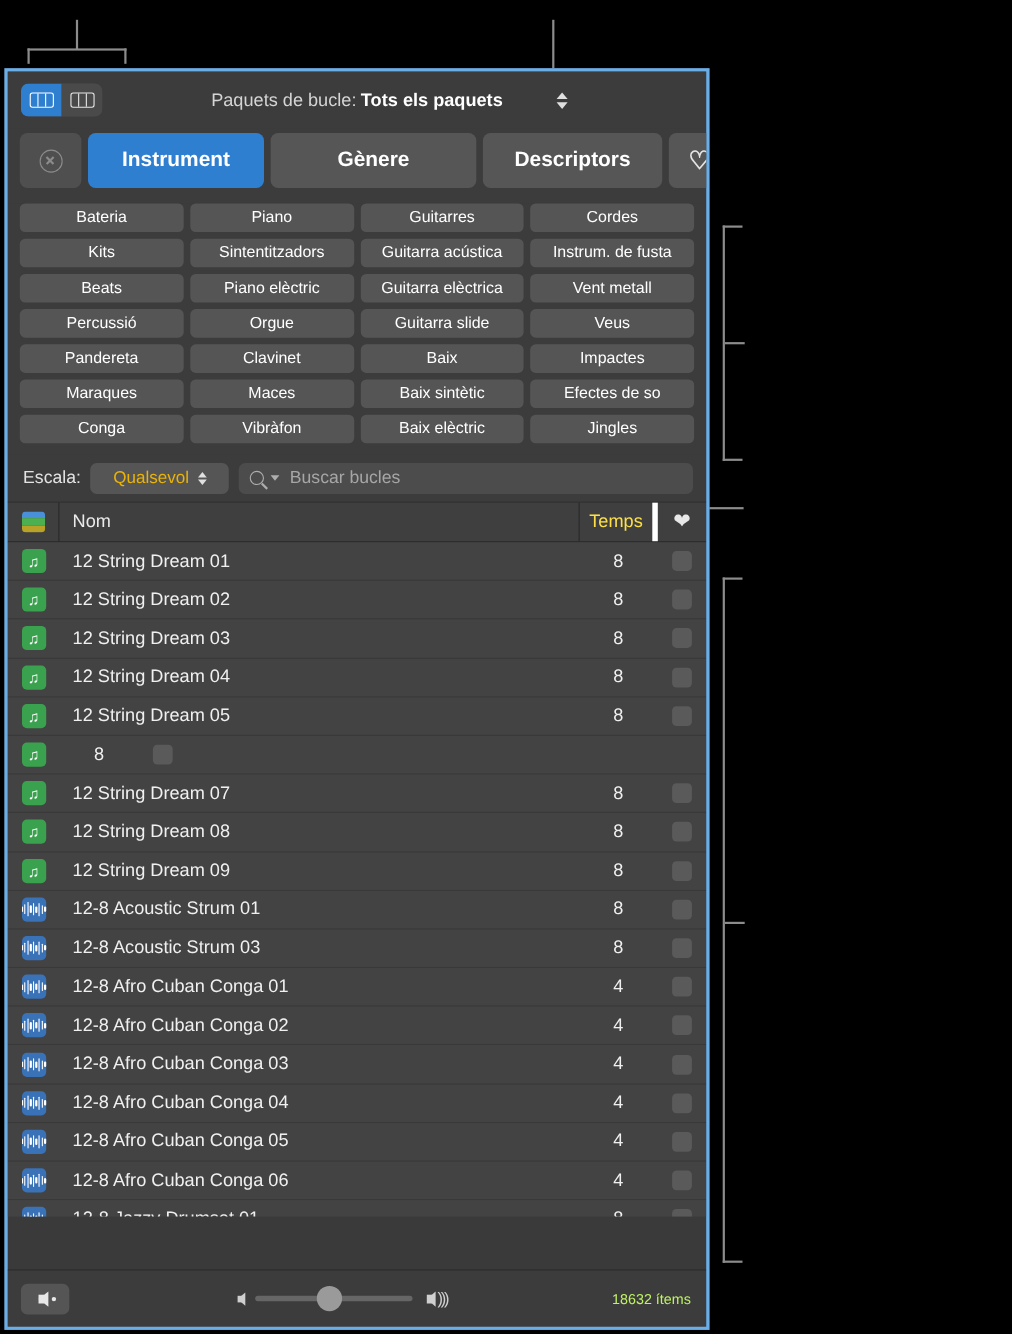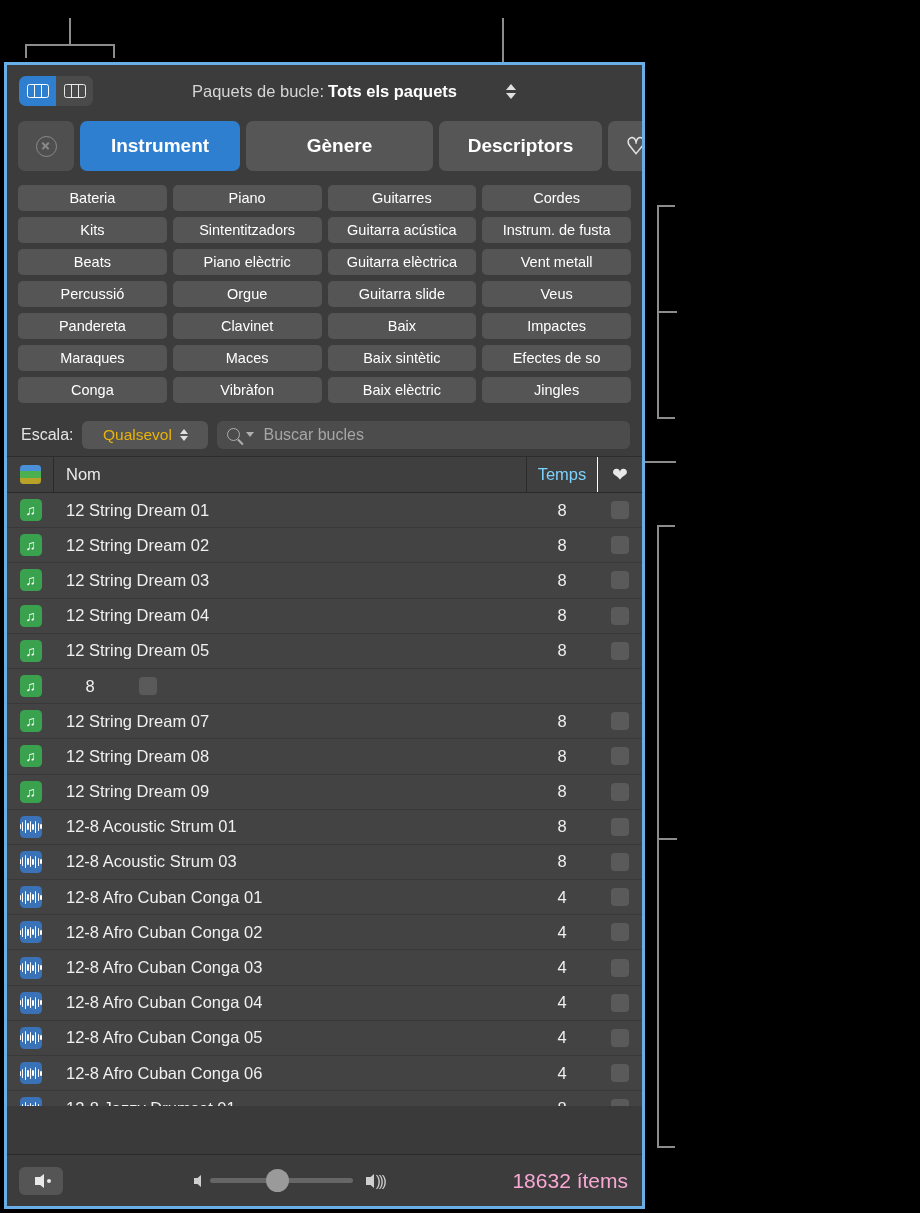--- a/index.html
+++ b/index.html
@@ -146,22 +146,22 @@
   
   .listhead {
     height: 36px; display: flex; align-items: center;
     background: #3f3f3f; border-bottom: 1px solid #2a2a2a;
   }
   .lh-icon-cell { width: 47px; display: flex; align-items: center; justify-content: center;
     height: 100%; border-right: 1px solid #2a2a2a; }
   .stripes { width: 21px; height: 19px; border-radius: 3.5px; overflow: hidden; display:flex; flex-direction: column; }
   .stripes i { flex: 1; display: block; }
   .lh-name { flex: 1; font-size: 16.5px; color: #eaeaea; padding-left: 12px; }
-  .lh-temps { width: 72px; text-align: left; font-size: 16.5px; color: #7dd3fc;
-    border-left: 1px solid #2a2a2a; border-right: 1px solid #ffffff; height: 100%;
+  .lh-temps { width: 72px; text-align: left; font-size: 16.5px; color: #fde047;
+    border-left: 1px solid #2a2a2a; border-right: 5px solid #ffffff; height: 100%;
     display: flex; align-items: center; justify-content: center; }
   .lh-fav { width: 44px; display: flex; align-items: center; justify-content: center; }
   .heart-solid { font-size: 19px; color: #e8e8e8; line-height: 1; }
 
   
   .listbody { height: 613px; overflow: hidden; background: #434343; }
   .row { height: 35.2px; display: flex; align-items: center;
     border-bottom: 1px solid #393939; cursor: pointer; }
   .row-icon { width: 47px; display: flex; align-items: center; justify-content: center; }
   .badge { width: 22px; height: 22px; border-radius: 4.5px;
@@ -197,21 +197,21 @@
   .vol-min:before { content:""; position:absolute; left: 0px; top: -3px; width: 4px; height: 6px; background: #cfcfcf; }
   .slider { width: 143px; height: 5px; background: #666666; border-radius: 3px; position: relative; cursor: pointer; }
   .knob { position: absolute; left: 56px; top: -9px; width: 23px; height: 23px;
     border-radius: 50%; background: #9a9a9a; }
   .vol-max { position: relative; display: flex; align-items: center; }
   .vol-max .spk2 { width: 0; height: 0; position: relative;
     border-top: 7px solid transparent; border-bottom: 7px solid transparent;
     border-right: 8px solid #cfcfcf; margin-left: 4px; }
   .vol-max .spk2:before { content:""; position:absolute; left: 0px; top: -4px; width: 5px; height: 8px; background: #cfcfcf; }
   .arcs { margin-left: 2px; color: #cfcfcf; font-size: 15px; line-height: 1; letter-spacing: -2px; }
-  .items-count { font-size: 21px; color: #f9a8d4; white-space: nowrap; padding-right: 2px; }
+  .items-count { font-size: 13px; color: #bef264; white-space: nowrap; padding-right: 2px; }
 </style>
 </head>
 <body>
 
 <div id="stage">
 
   <div class="ann ann-top-bracket"></div>
   <div class="ann ann-top-left-tick"></div>
   <div class="ann ann-top-right-tick"></div>
   <div class="ann ann-top-stem"></div>

